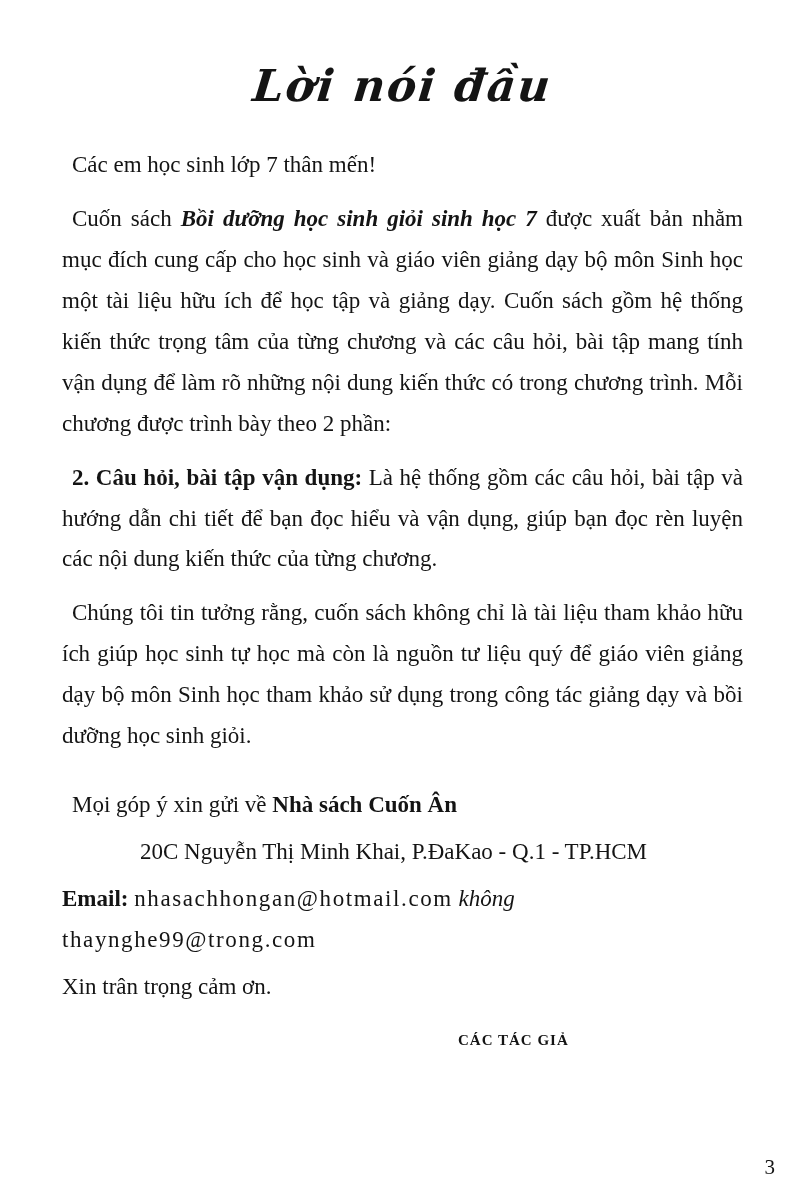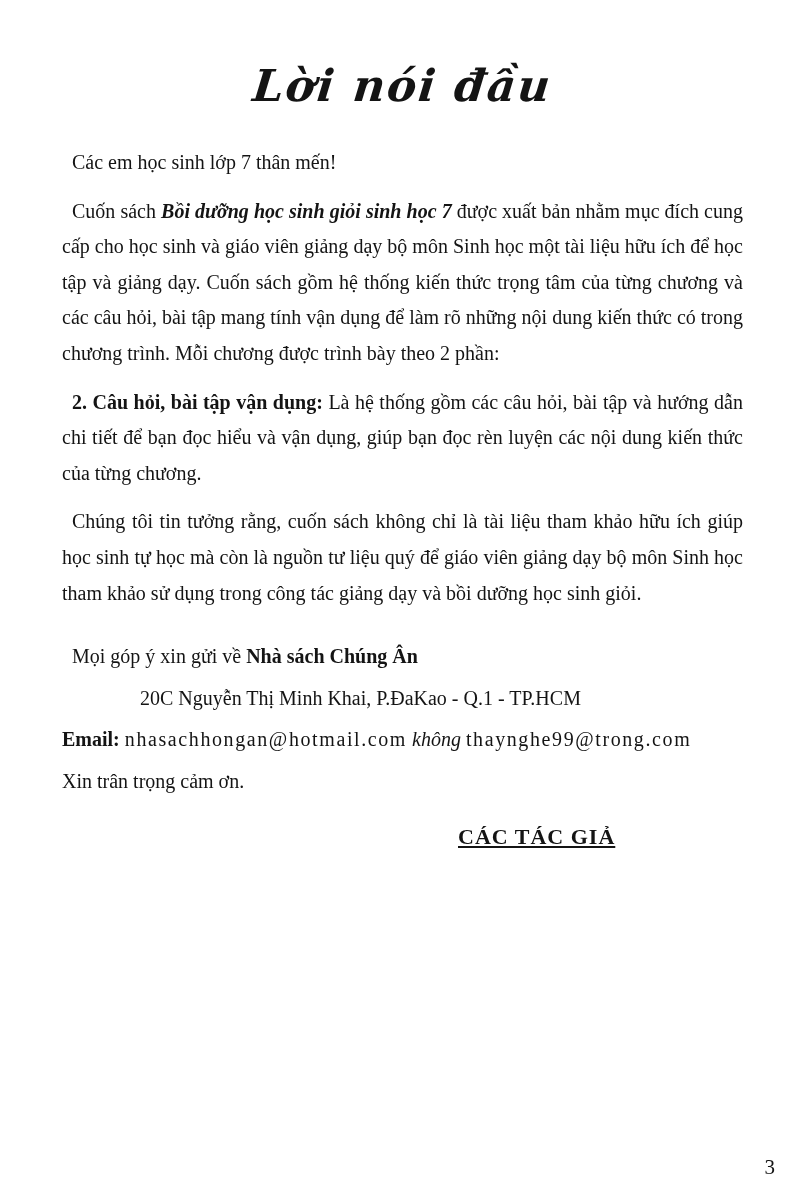--- a/index.html
+++ b/index.html
@@ -25,21 +25,21 @@
     text-align: center;
     font-family: "DejaVu Serif", serif;
     font-style: italic;
     font-weight: bold;
     font-size: 44px;
     letter-spacing: 2px;
     margin: 18px 0 34px 0;
     transform: skewX(-6deg);
   }
   .para {
-    font-size: 20px;
+    font-size: 23px;
     line-height: 1.78;
     margin: 0 0 13px 0;
   }
   .para.body {
     text-align: justify;
     text-indent: 10px;
   }
   .para.contact {
     text-align: left;
     text-indent: 10px;
@@ -57,45 +57,44 @@
   }
   .para.thanks {
     text-align: left;
     margin-bottom: 0;
   }
   .b  { font-weight: bold; }
   .i  { font-style: italic; }
   .sp { letter-spacing: 1.6px; }
   .signature {
     font-weight: bold;
-    font-size: 22px;
+    font-size: 15px;
     letter-spacing: 1px;
     margin: 24px 0 0 396px;
-    text-decoration: underline;
   }
   .page-number {
     position: absolute;
     right: 30px;
     bottom: 20px;
     font-size: 21px;
   }
 </style>
 </head>
 <body>
 
 <div class="page">
   <div class="content">
     <div class="title">Lời nói đầu</div>
 
     <div>
         <p class="para body"><span>Các em học sinh lớp 7 thân mến!</span></p>
         <p class="para body"><span>Cuốn sách </span><span class="b i">Bồi dưỡng học sinh giỏi sinh học 7</span><span> được xuất bản nhằm mục đích cung cấp cho học sinh và giáo viên giảng dạy bộ môn Sinh học một tài liệu hữu ích để học tập và giảng dạy. Cuốn sách gồm hệ thống kiến thức trọng tâm của từng chương và các câu hỏi, bài tập mang tính vận dụng để làm rõ những nội dung kiến thức có trong chương trình. Mỗi chương được trình bày theo 2 phần:</span></p>
         <p class="para body"><span class="b">2. Câu hỏi, bài tập vận dụng: </span><span>Là hệ thống gồm các câu hỏi, bài tập và hướng dẫn chi tiết để bạn đọc hiểu và vận dụng, giúp bạn đọc rèn luyện các nội dung kiến thức của từng chương.</span></p>
         <p class="para body"><span>Chúng tôi tin tưởng rằng, cuốn sách không chỉ là tài liệu tham khảo hữu ích giúp học sinh tự học mà còn là nguồn tư liệu quý để giáo viên giảng dạy bộ môn Sinh học tham khảo sử dụng trong công tác giảng dạy và bồi dưỡng học sinh giỏi.</span></p>
-        <p class="para contact"><span>Mọi góp ý xin gửi về </span><span class="b">Nhà sách Chúng Ân</span></p>
+        <p class="para contact"><span>Mọi góp ý xin gửi về </span><span class="b">Nhà sách Cuốn Ân</span></p>
         <p class="para address"><span>20C Nguyễn Thị Minh Khai, P.ĐaKao - Q.1 - TP.HCM</span></p>
         <p class="para email"><span class="b">Email: </span><span class="sp">nhasachhongan@hotmail.com</span><span> </span><span class="i">không</span><span> </span><span class="sp">thaynghe99@trong.com</span></p>
         <p class="para thanks"><span>Xin trân trọng cảm ơn.</span></p>
       </div>
 
     <div class="signature">CÁC TÁC GIẢ</div>
   </div>
 
   <div class="page-number">3</div>
 </div>

